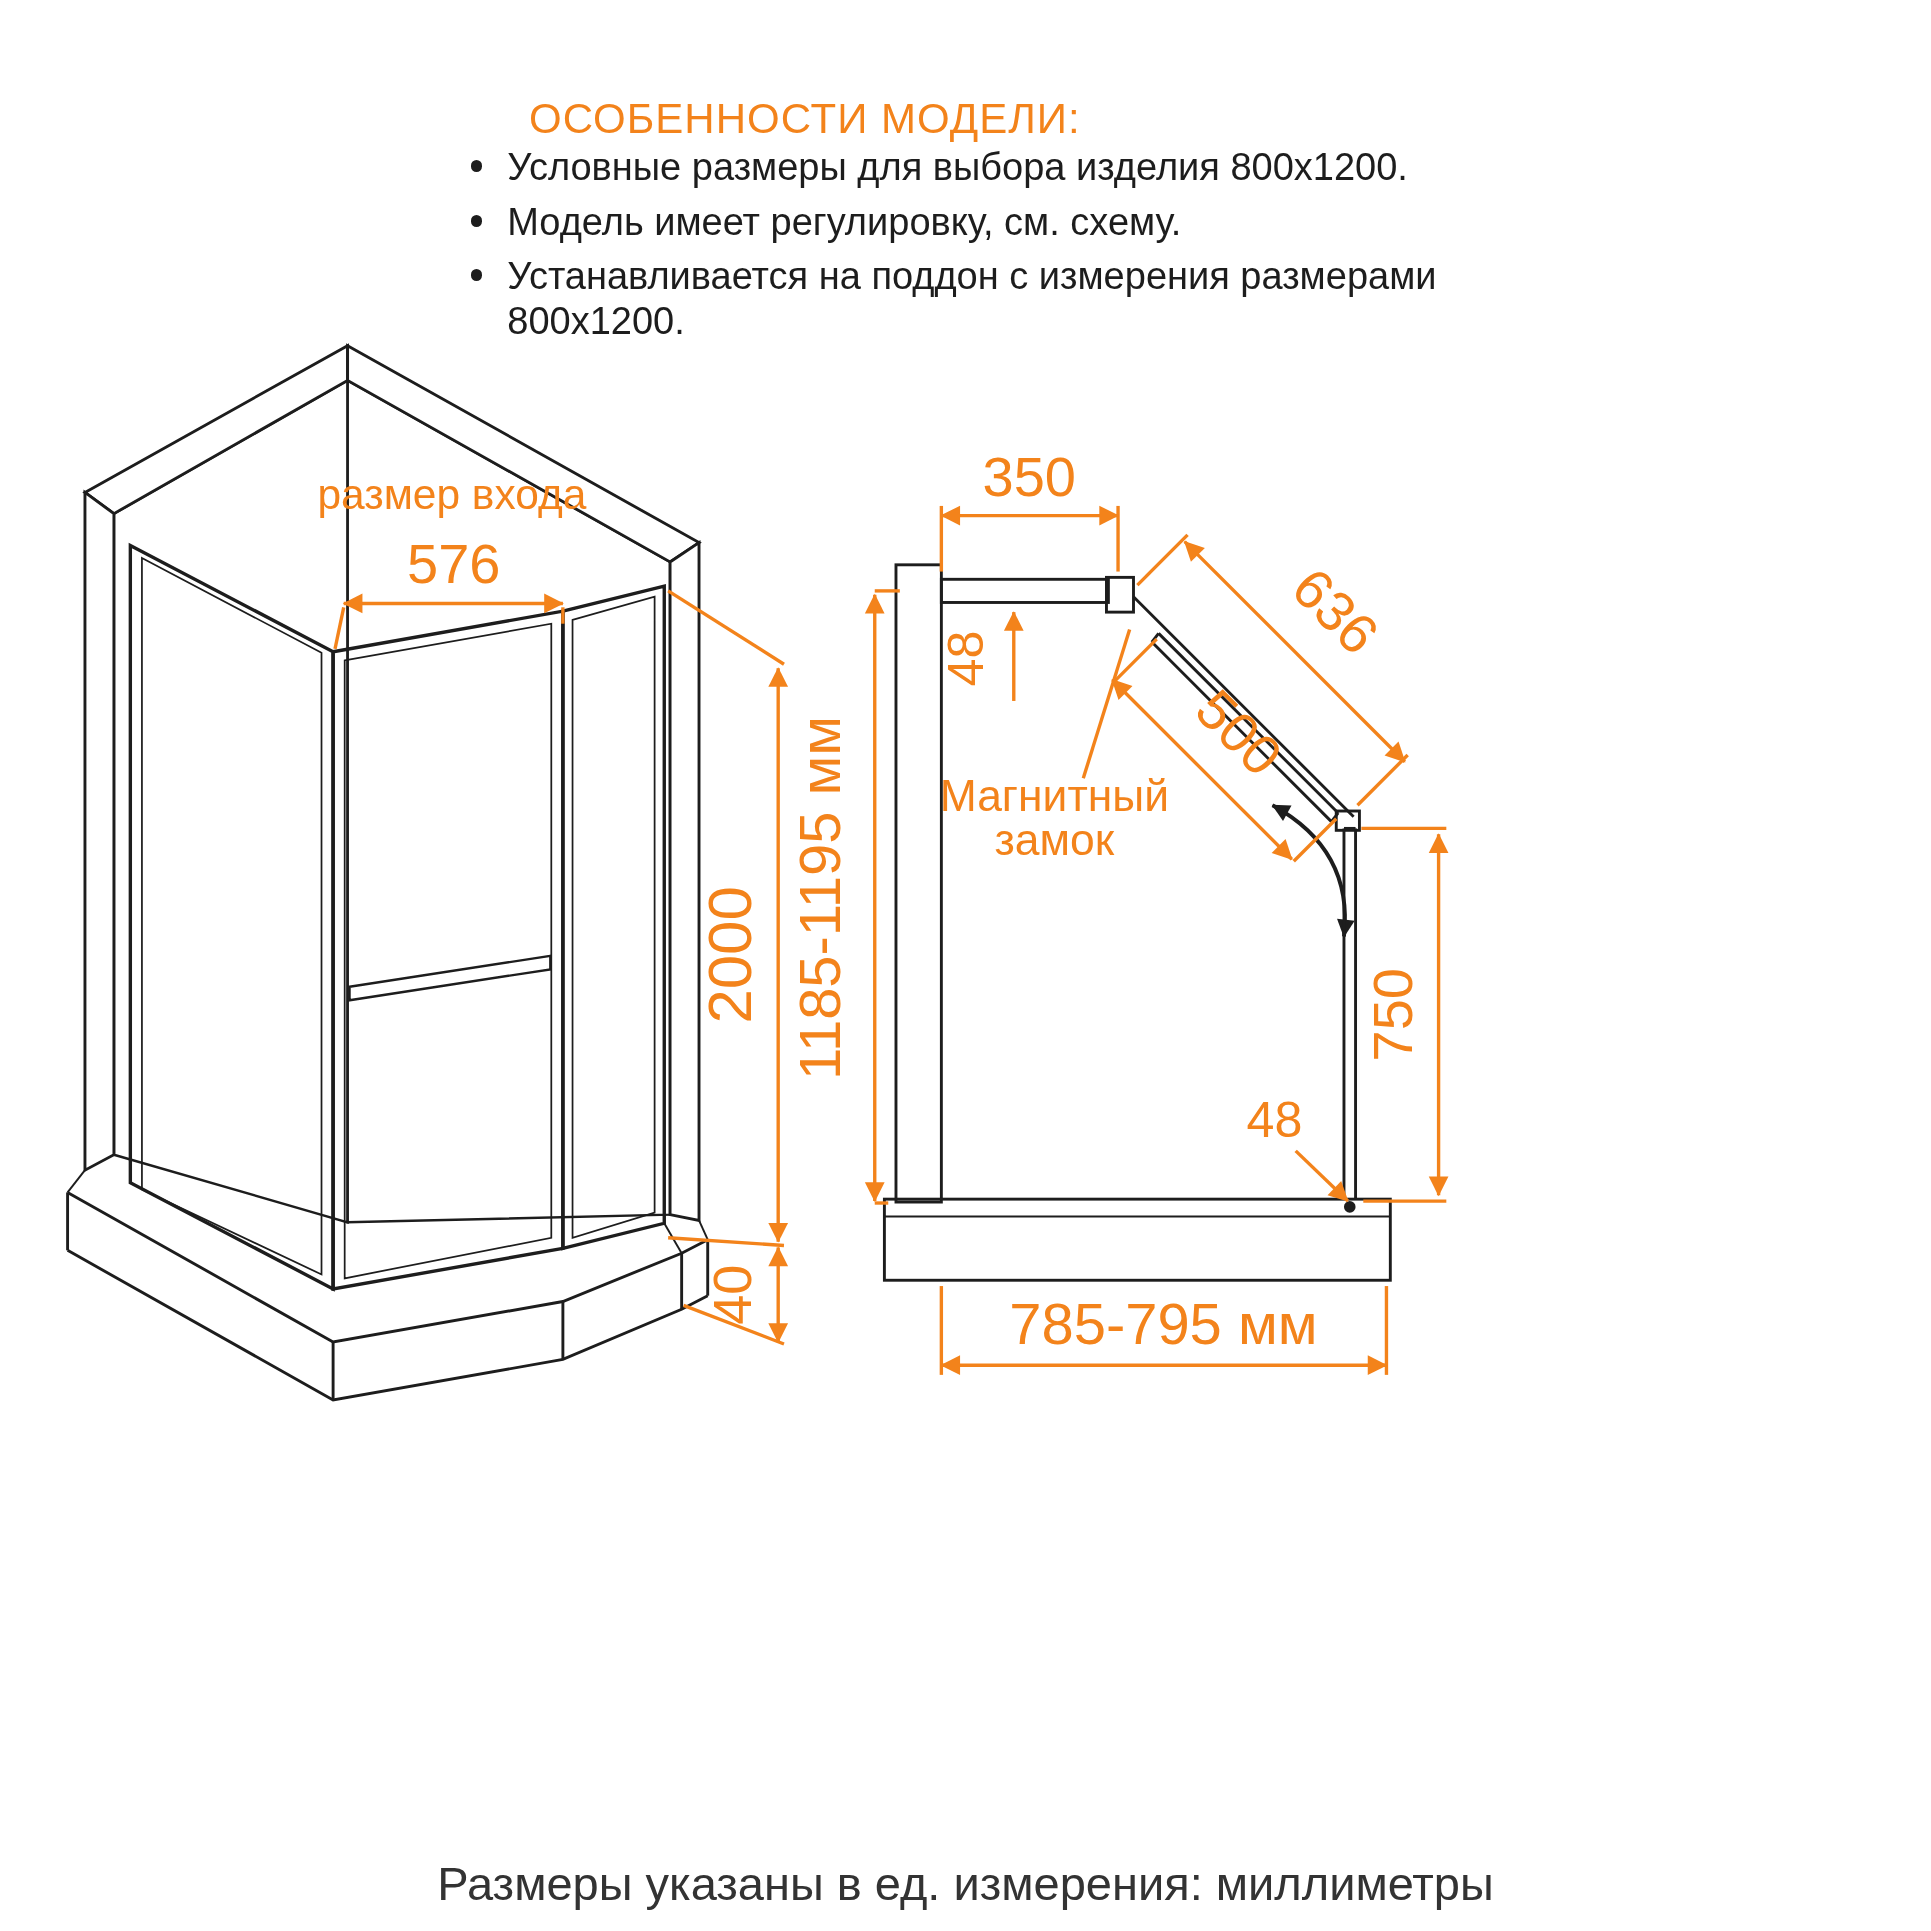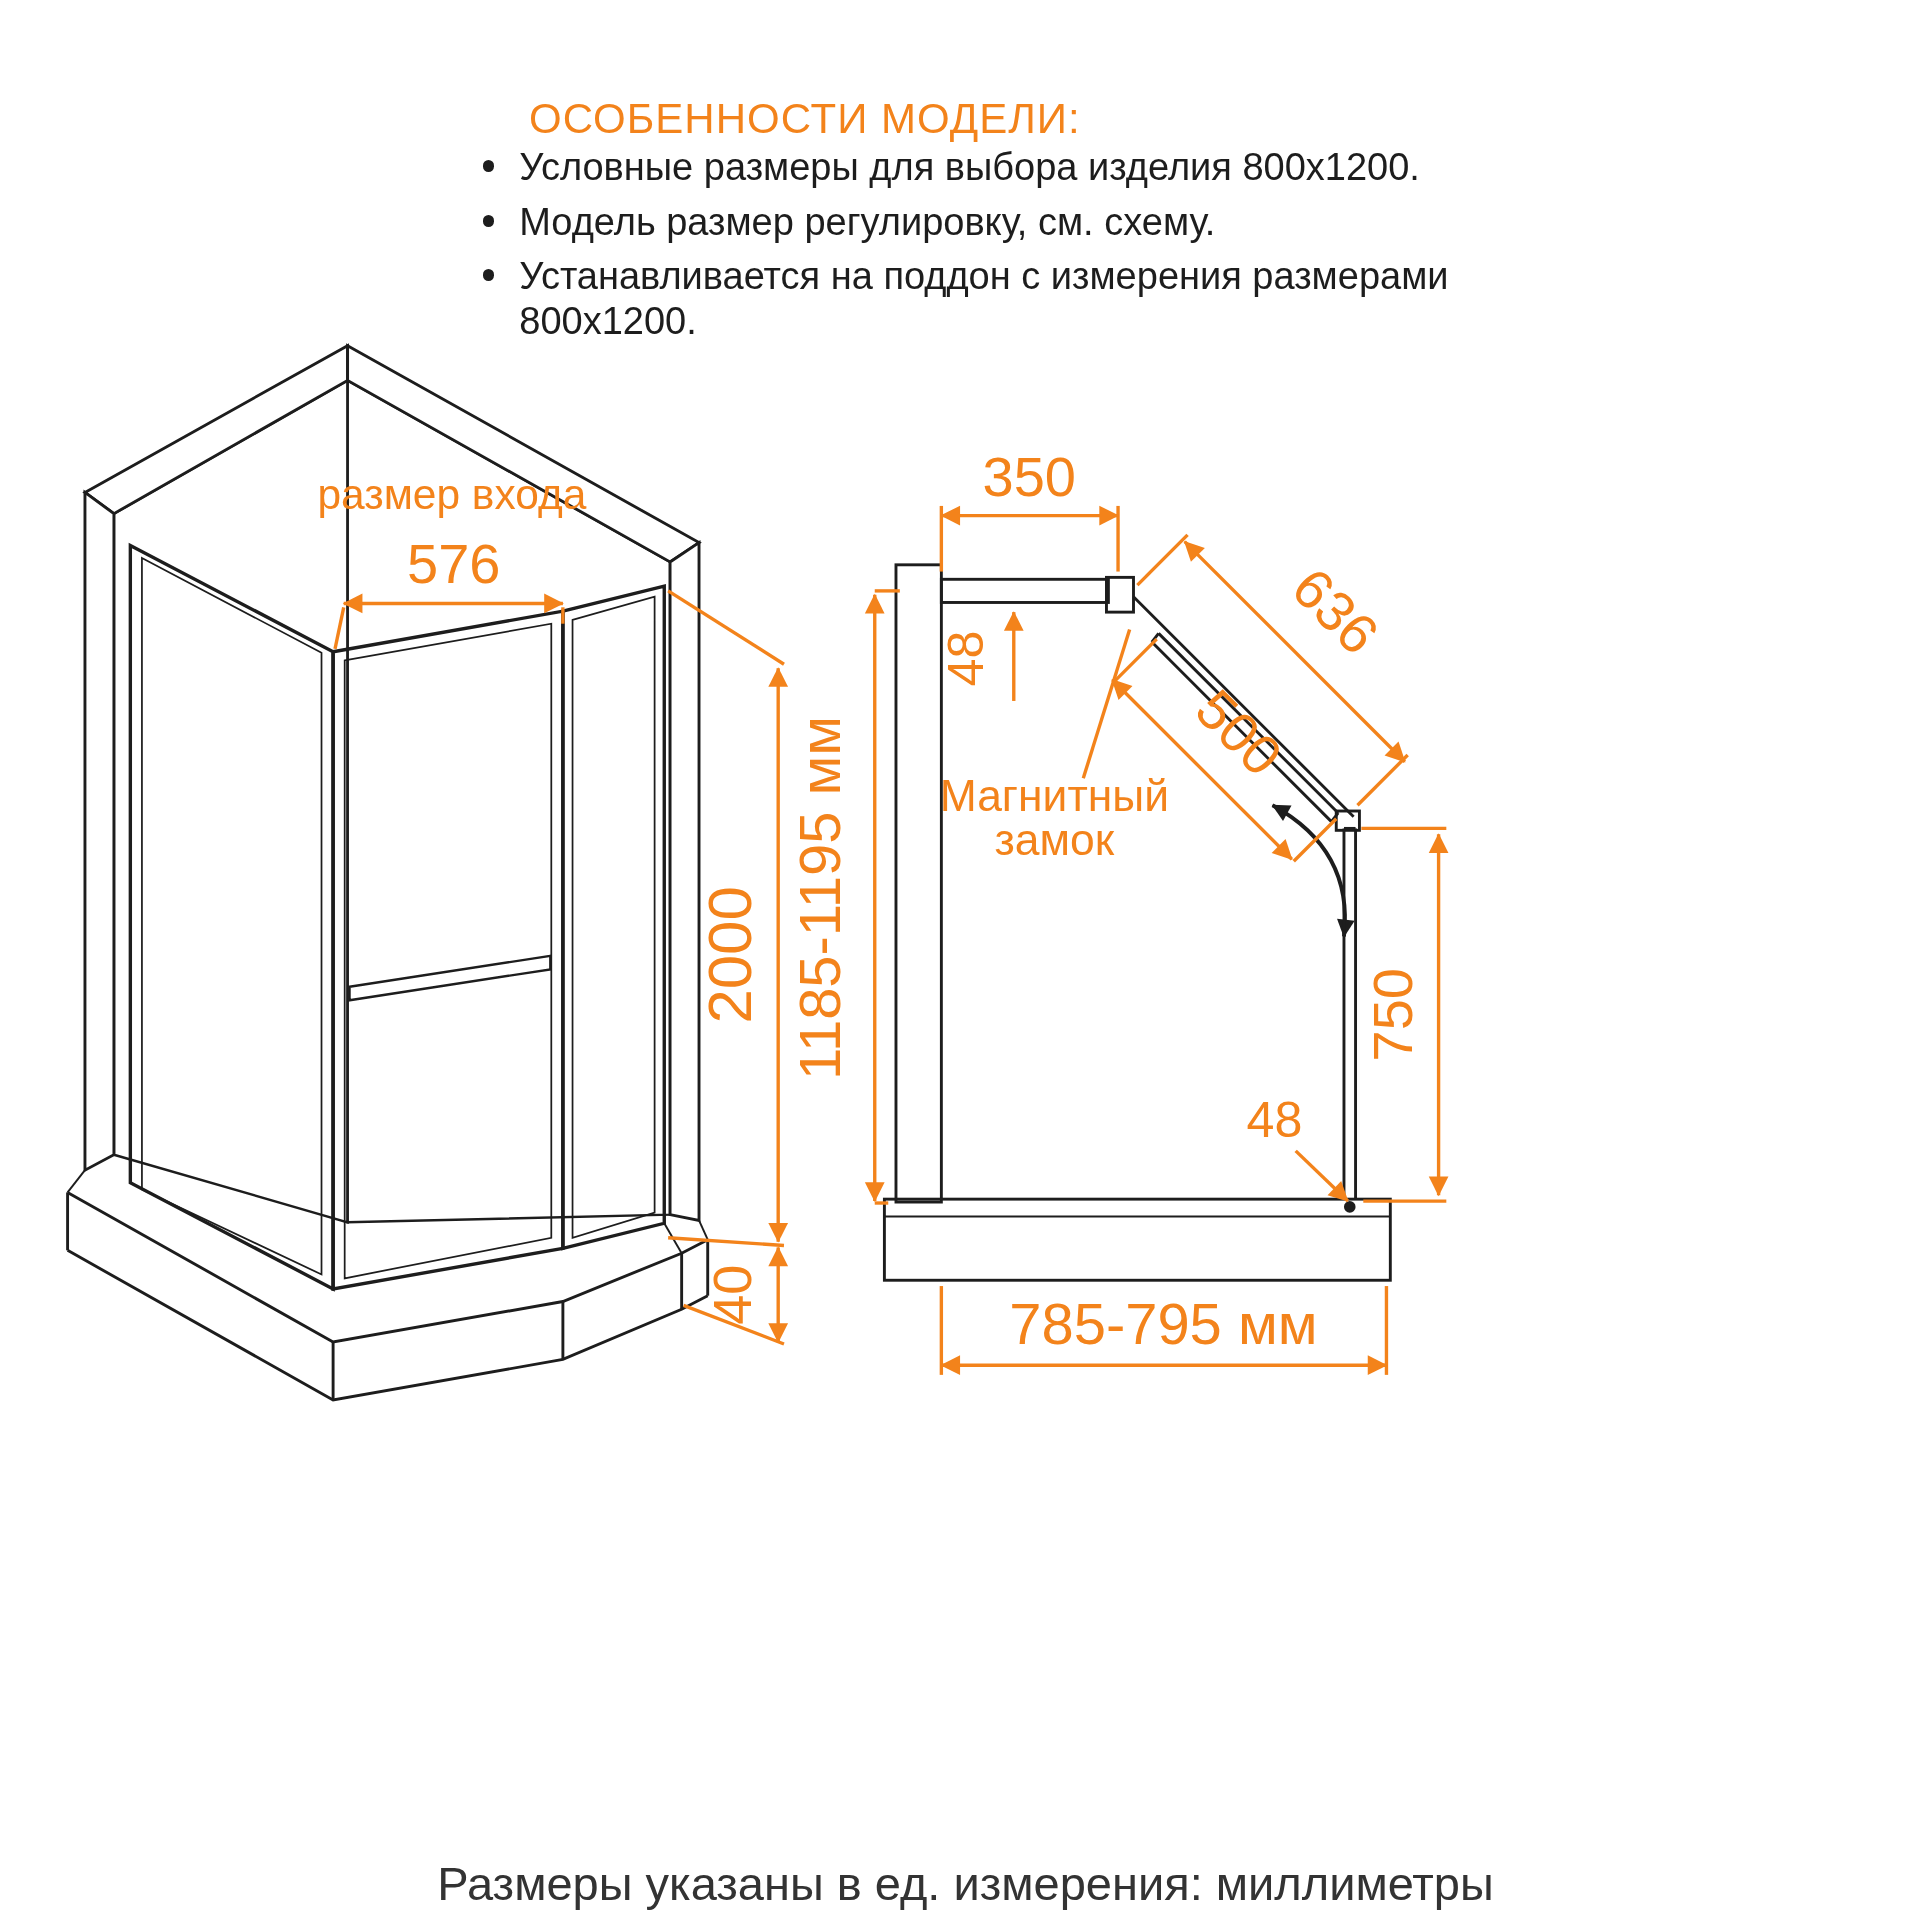--- a/index.html
+++ b/index.html
@@ -5,21 +5,21 @@
   html,body{margin:0;padding:0;background:#ffffff;}
   #canvas{
     position:relative;width:1931px;height:1931px;background:#ffffff;overflow:hidden;
     font-family:"Liberation Sans","DejaVu Sans",sans-serif;color:#1d1d1d;
   }
   .title{
     position:absolute;left:529px;top:95px;
     font-size:42px;font-weight:normal;letter-spacing:1px;color:#F3831B;white-space:nowrap;
   }
   ul.features{
-    position:absolute;left:475px;top:145px;width:980px;
+    position:absolute;left:463px;top:145px;width:980px;
     list-style:none;margin:0;padding:0;
     font-size:38px;line-height:1.18;color:#1d1d1d;
   }
   ul.features li{display:flex;align-items:flex-start;margin-bottom:9.7px;}
   ul.features .dot{
     flex:0 0 auto;width:11.6px;height:11.6px;border-radius:50%;
     background:#1d1d1d;margin:15.4px 25px 0 7.7px;
   }
   .footer{
     position:absolute;left:0;top:1856px;width:100%;
@@ -177,21 +177,21 @@
 
   <div class="title">ОСОБЕННОСТИ МОДЕЛИ:</div>
 
   <ul class="features">
     <li>
       <span class="dot"></span>
       <span>Условные размеры для выбора изделия 800х1200.</span>
     </li>
     <li>
       <span class="dot"></span>
-      <span>Модель размер регулировку, см. схему.</span>
+      <span>Модель имеет регулировку, см. схему.</span>
     </li>
     <li>
       <span class="dot"></span>
       <span>Устанавливается на поддон с измерения размерами 800х1200.</span>
     </li>
   </ul>
 
   <div class="footer">Размеры указаны в ед. измерения: миллиметры</div>
 </div>
 

